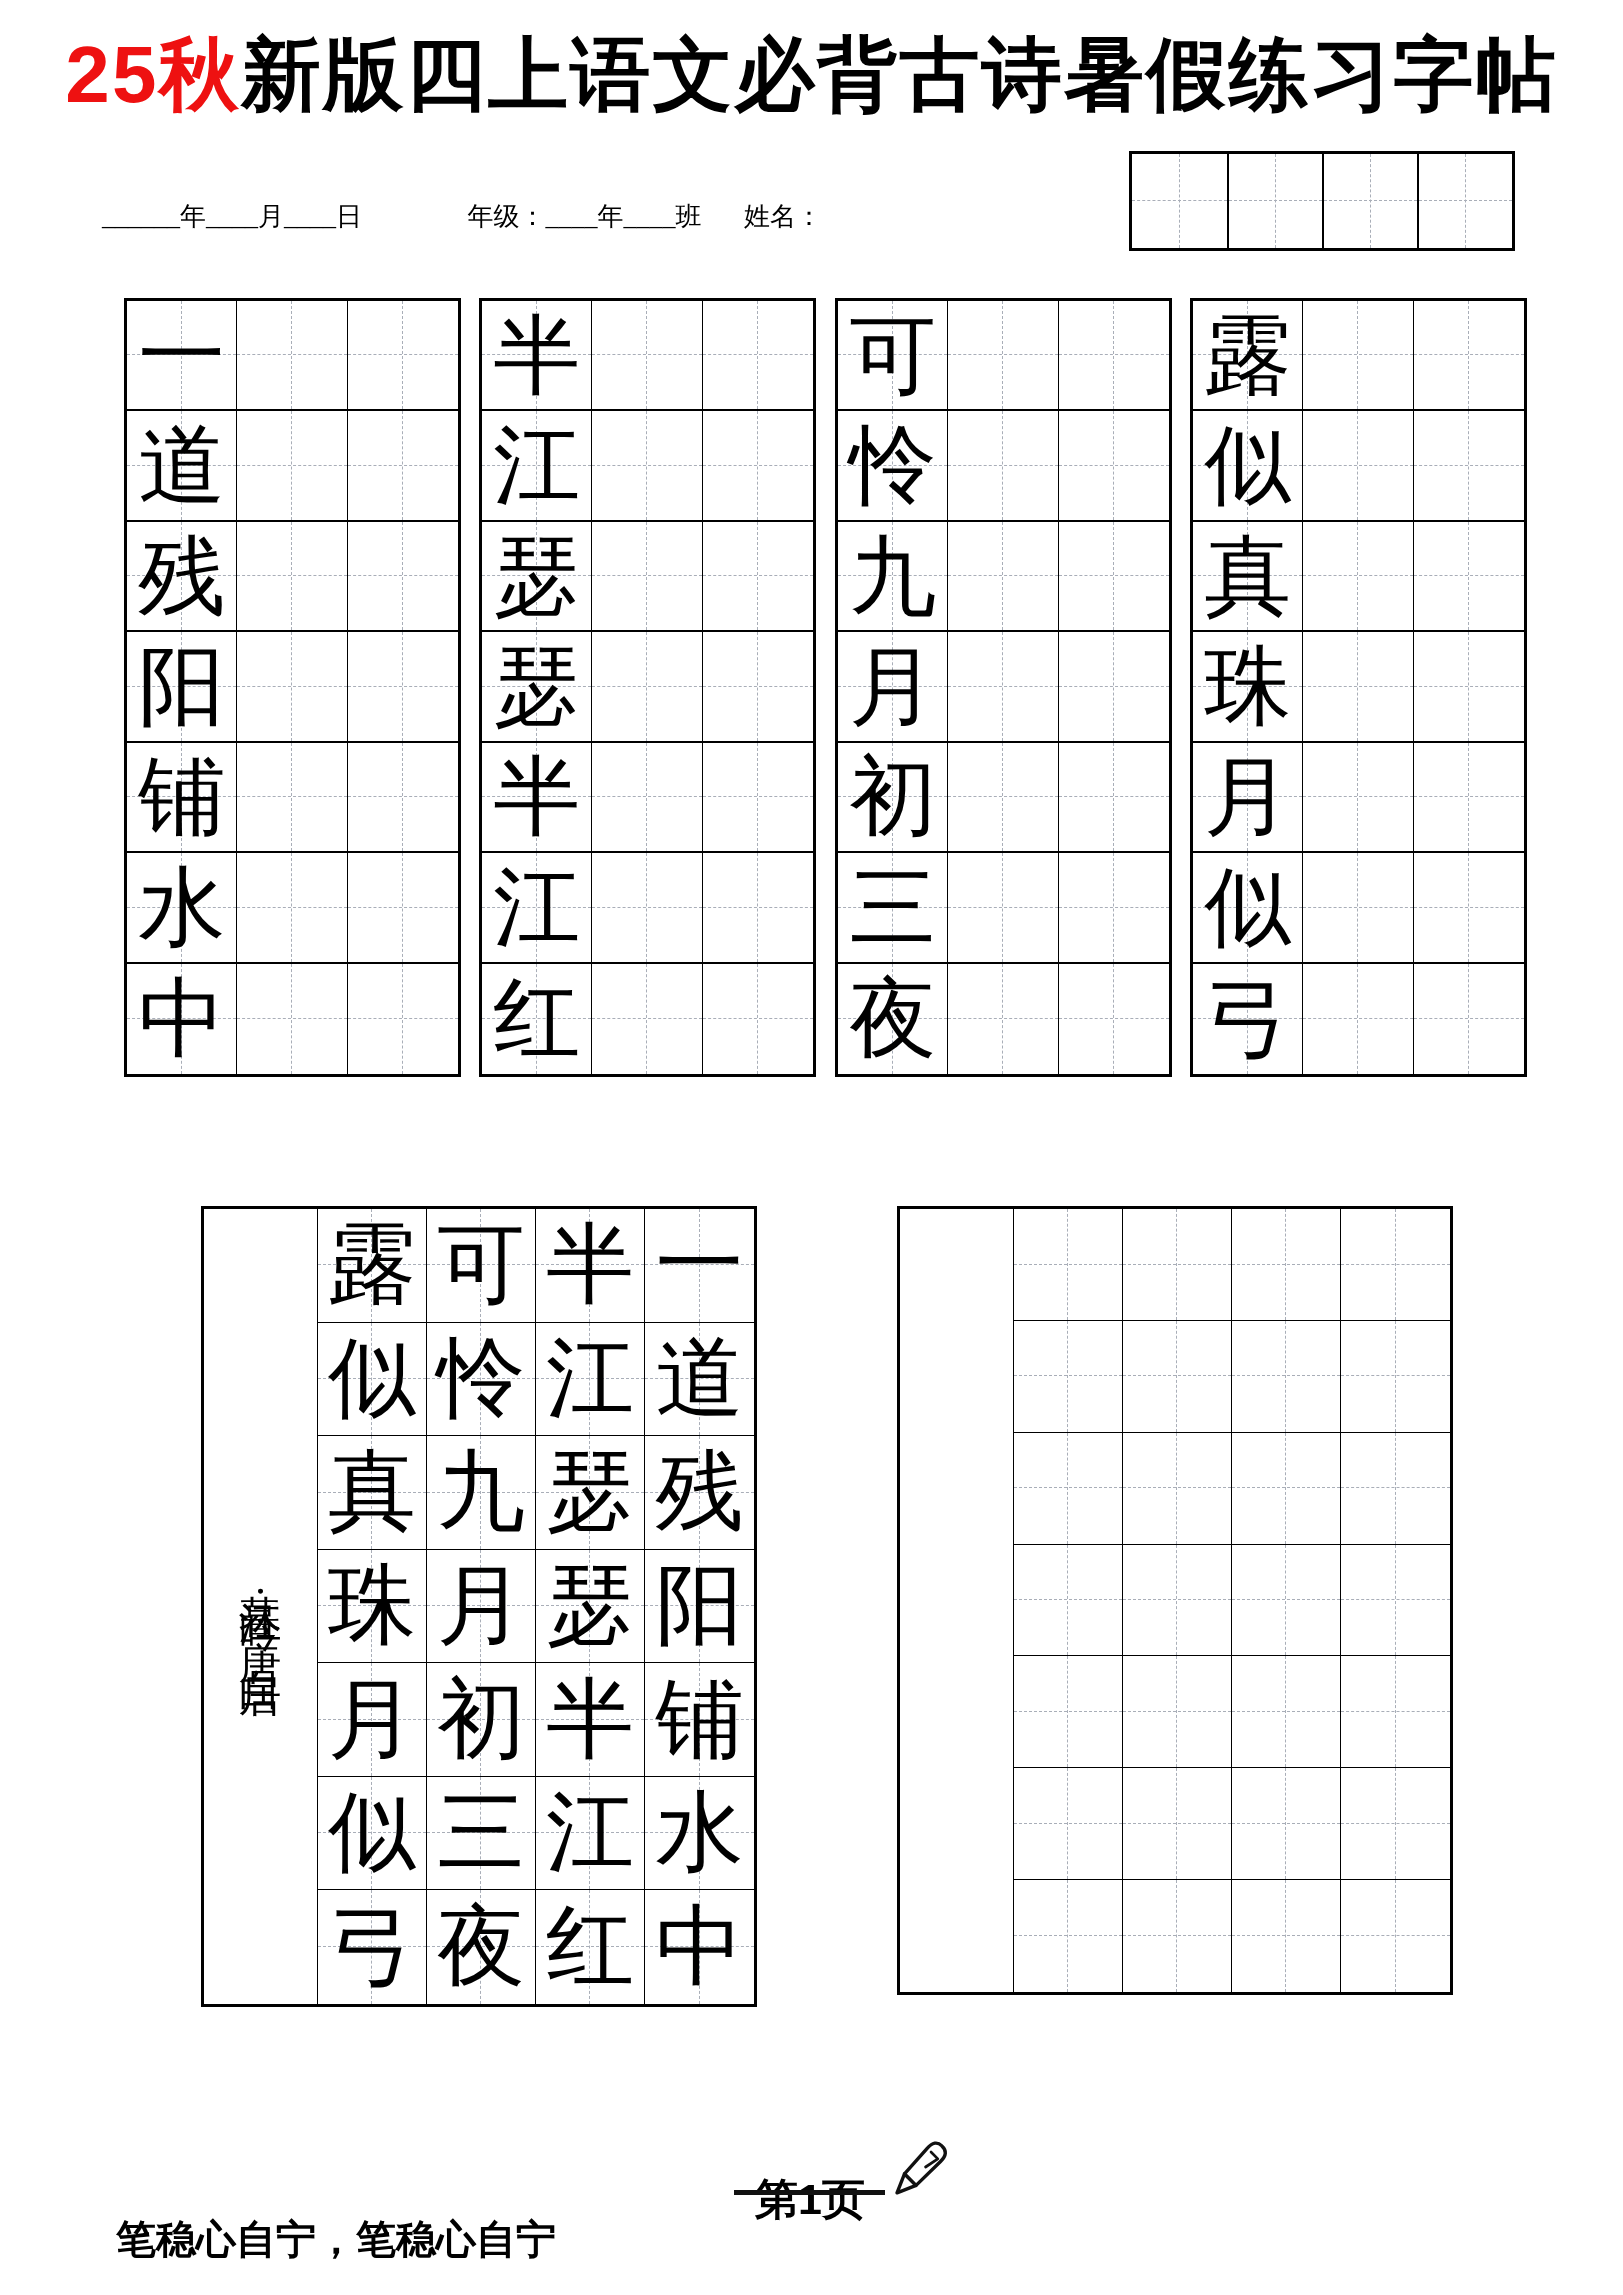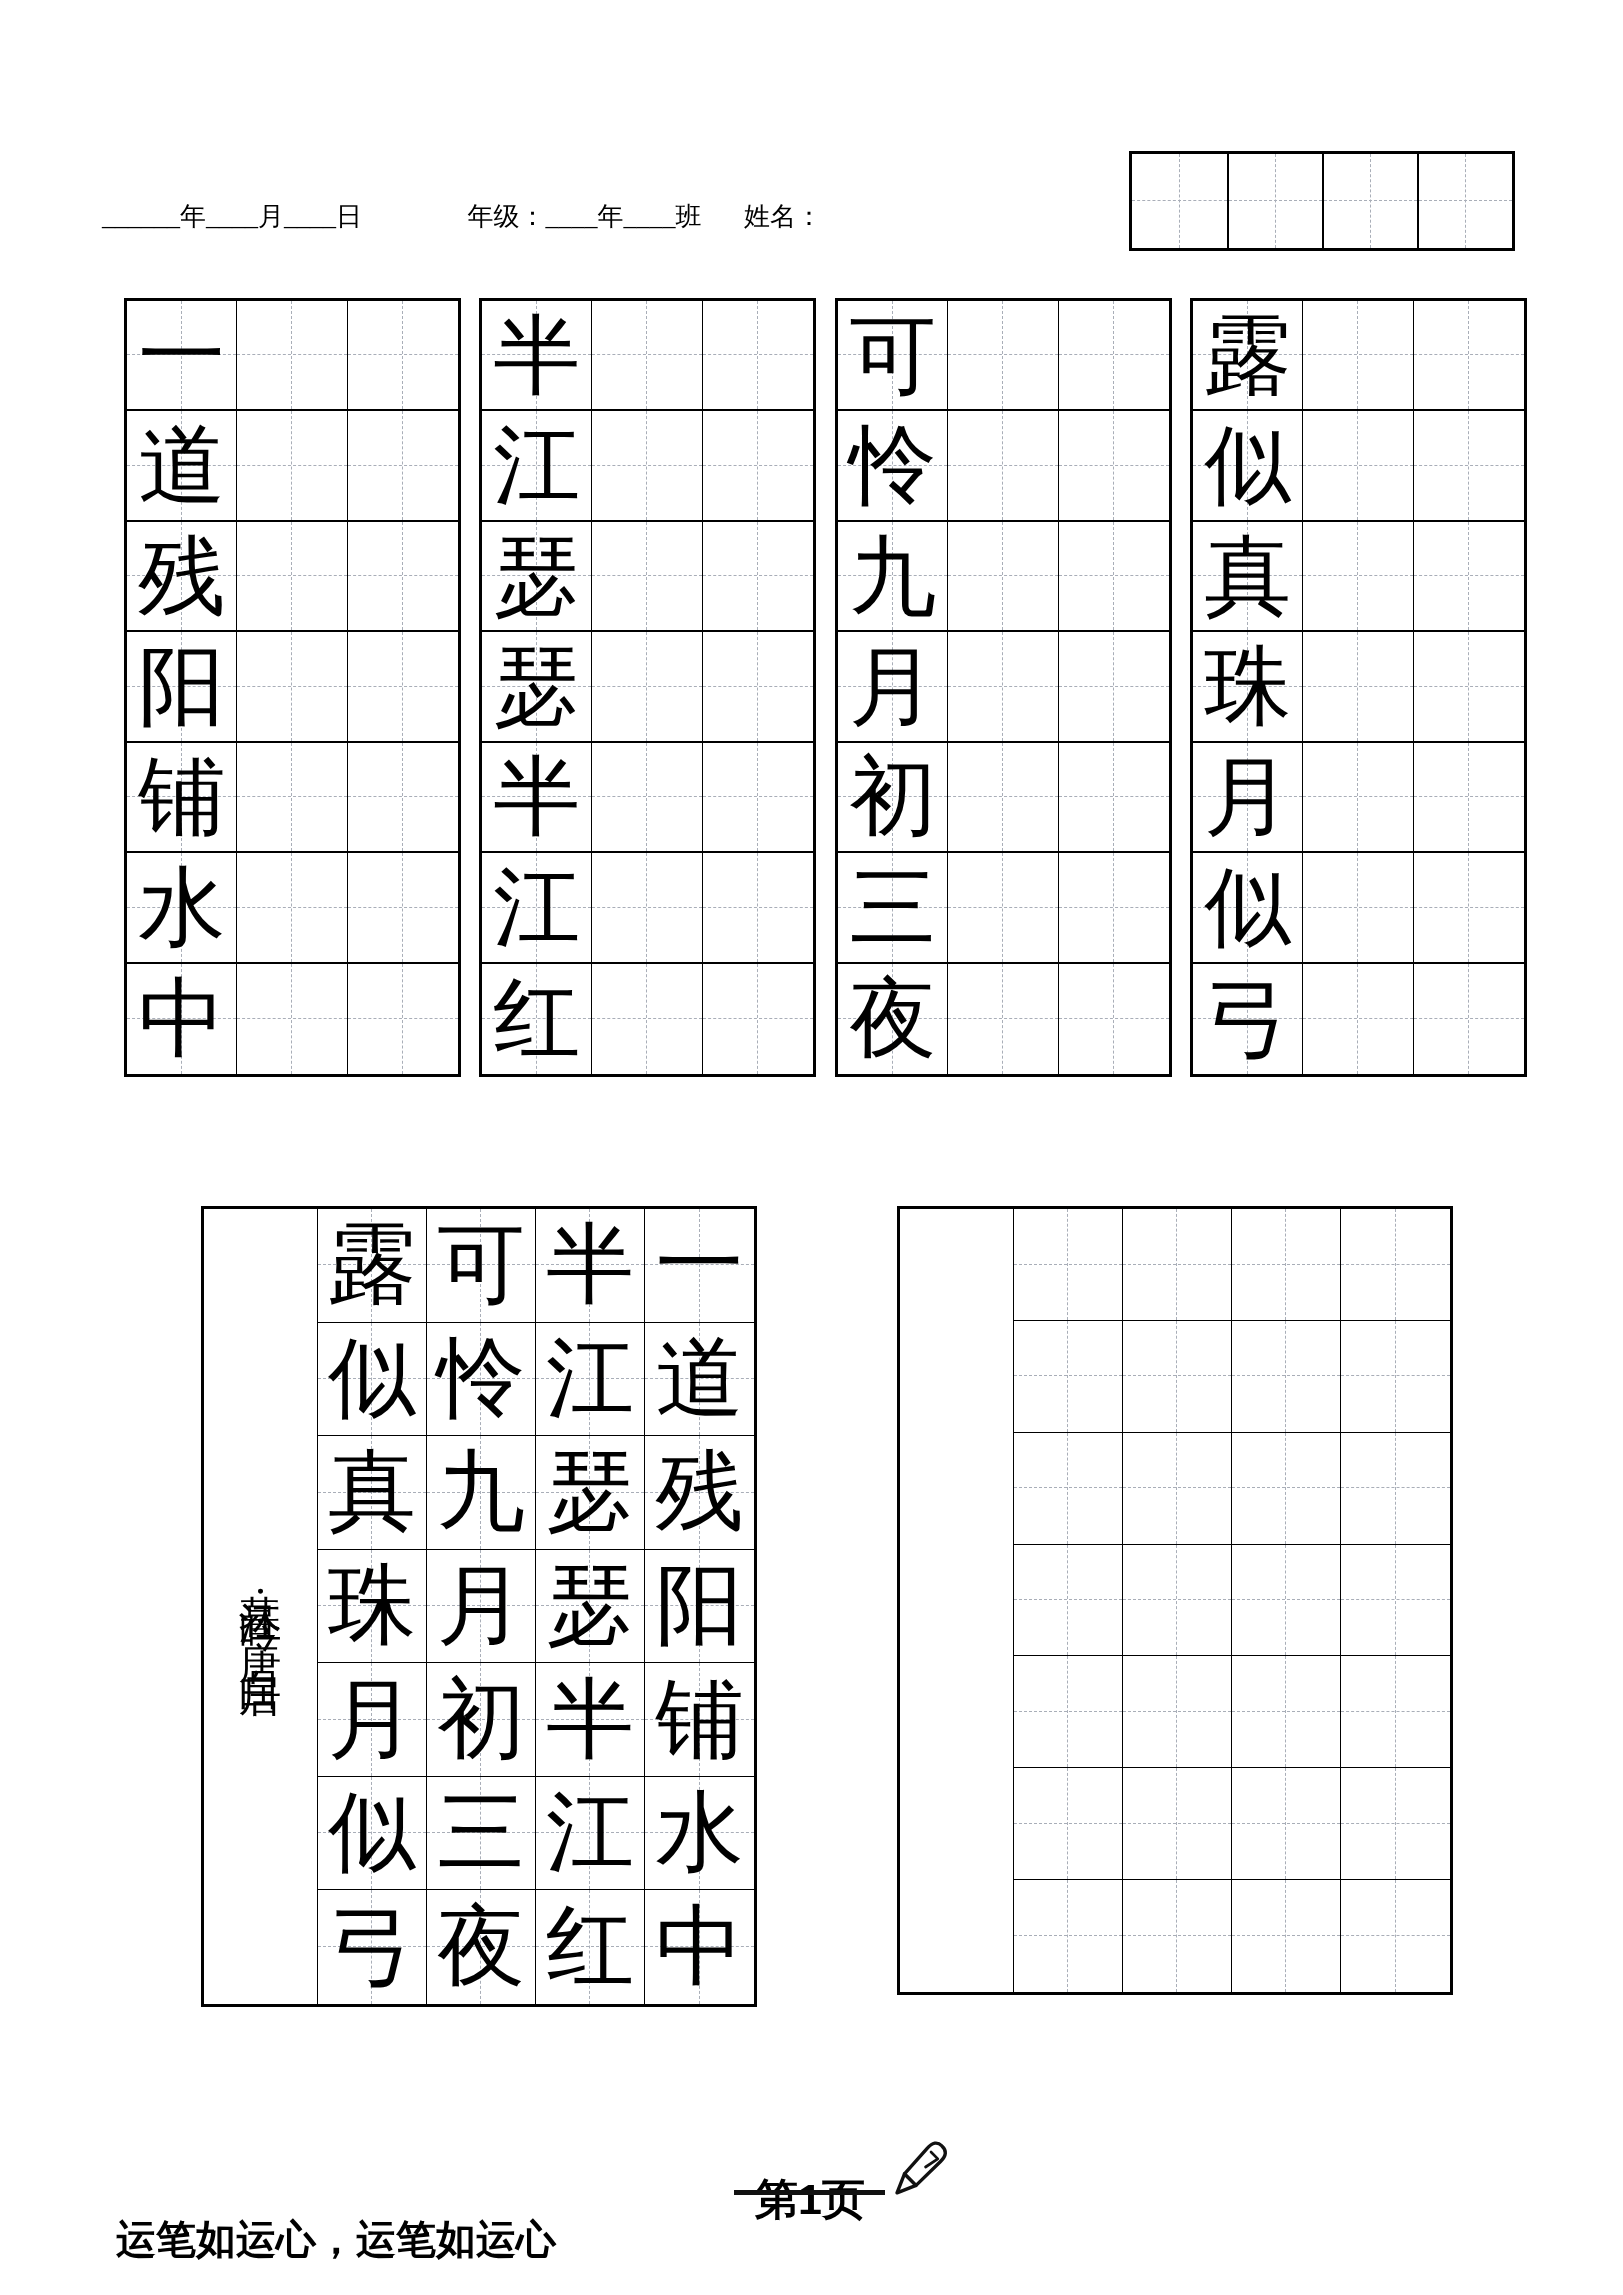--- a/index.html
+++ b/index.html
@@ -61,20 +61,23 @@
   .page-underline{position:absolute;left:734px;top:2190px;width:151px;height:5.4px;background:#111;}
   .pen{position:absolute;left:886px;top:2133px;width:71px;height:68px;}
   .motto{position:absolute;left:116px;top:2212px;font-size:40px;font-weight:bold;
          font-family:"Liberation Sans","DejaVu Sans",sans-serif;white-space:nowrap;}
 </style>
 </head>
 <body>
 
 <div class="page">
 
+  <div class="title">
+    <span class="red">25秋</span><span>新版四上语文必背古诗暑假练习字帖</span>
+  </div>
 
   <div class="header-line">
     <span>______年____月____日</span>
     <span class="seg2">年级：____年____班</span>
     <span class="seg3">姓名：</span>
   </div>
 
   <div class="name-grid" id="name-grid">
       <div class="ncell g"></div>
       <div class="ncell g"></div>
@@ -450,16 +453,16 @@
   <div class="page-underline"></div>
 
   <svg class="pen" viewBox="0 0 100 100">
     <g fill="#ffffff" stroke="#111111" stroke-width="5" stroke-linejoin="round" stroke-linecap="round">
       <path d="M14 88 L25 60 L42 77 Z"></path>
       <path d="M25 60 L58 23 Q70 9 80 19 Q91 29 78 42 L42 77 Z"></path>
       <path d="M64 28 L74 38 L56 50" fill="none" stroke-width="4"></path>
     </g>
   </svg>
 
-  <div class="motto">运笔如运心，运笔如运心</div>
+  <div class="motto">笔稳心自宁，笔稳心自宁</div>
 
 </div>
 
 
 </body></html>

